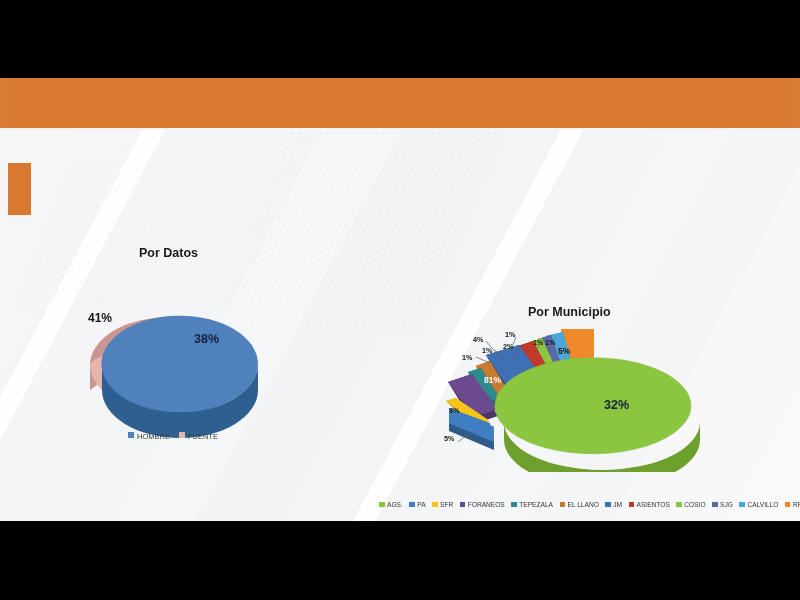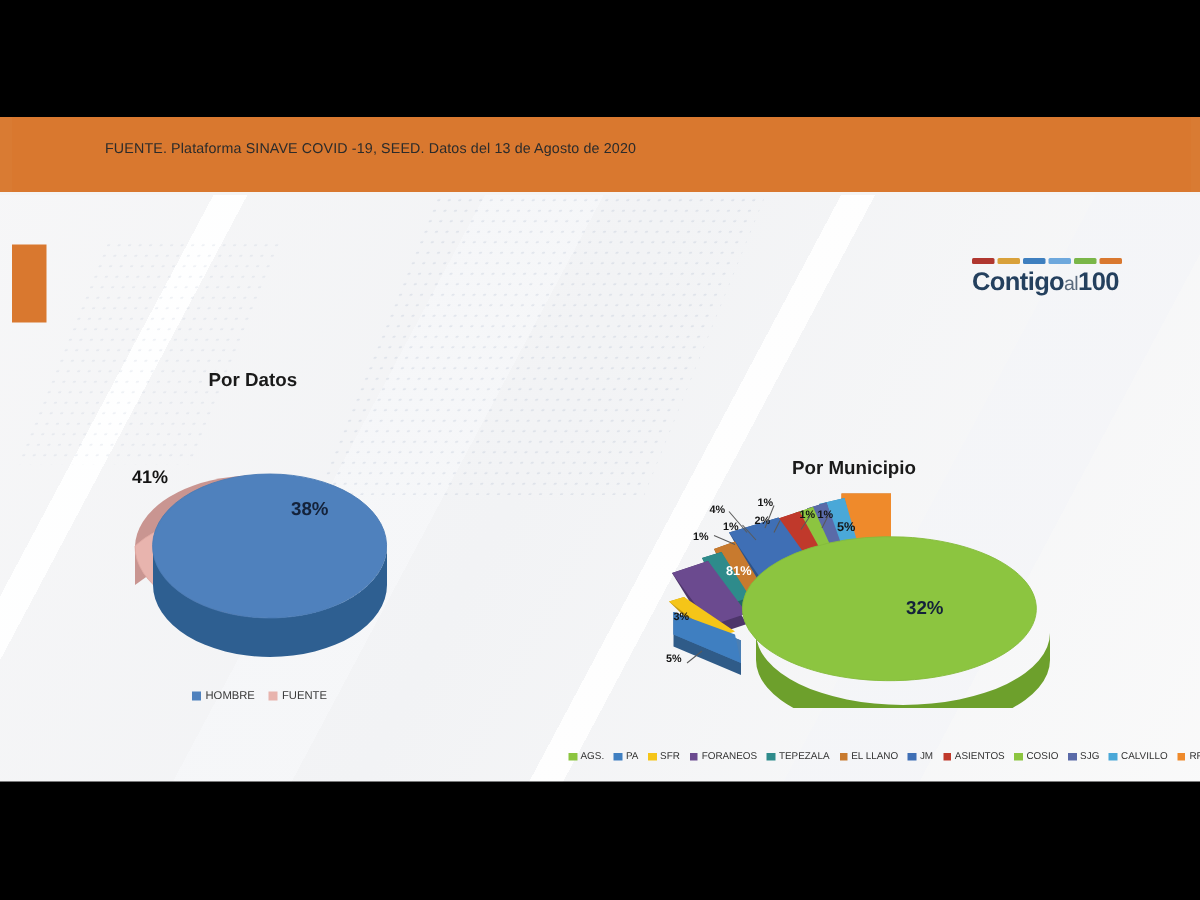--- a/index.html
+++ b/index.html
@@ -79,21 +79,21 @@
   }
   .ct-sexo{left:139px;top:246px;}
   .ct-muni{left:528px;top:305px;}
 
   
   .sexo-wrap{position:absolute;left:62px;top:272px;width:260px;height:180px;}
   .sexo-legend{
     position:absolute;left:128px;top:432px;font-size:7.5px;color:#3a3a3a;
     display:flex;gap:9px;align-items:center;white-space:nowrap;
   }
-  .sexo-legend .li{display:flex;gap:3px;align-items:center;margin-top:27px;}
+  .sexo-legend .li{display:flex;gap:3px;align-items:flex-start;}
   .sexo-legend .sw{width:6px;height:6px;display:inline-block;}
   .lbl-41{position:absolute;left:88px;top:311px;font-size:12px;font-weight:bold;color:#141414;}
   .lbl-59{position:absolute;left:194px;top:332px;font-size:12.5px;font-weight:bold;color:#14223a;}
 
   
   .muni-wrap{position:absolute;left:446px;top:322px;width:262px;height:150px;}
   .muni-legend{
     position:absolute;left:379px;top:501px;font-size:6.6px;color:#333;
     display:flex;gap:6.5px;align-items:center;white-space:nowrap;
   }
@@ -108,44 +108,32 @@
 </style>
 </head>
 <body>
 
 <div class="screen">
 
   <div style="position:absolute;left:0;top:0;width:800px;height:78px;background:#000;"></div>
 
   <div class="source-band">
     <div class="inner"></div>
-    <div class="source-text">FUENTE. Plataforma SINAVE COVID -19, SEED. Datos del 13 de Agosto de 2020</div>
   </div>
 
   <div style="position:absolute;left:0;top:128px;width:800px;height:3px;background:#f4f4f4;"></div>
 
   <div class="slide">
     <div class="bg-stripes"></div>
     <div class="bg-dots"></div>
     <div class="bg-dots2"></div>
   </div>
 
   <div class="title-mark"></div>
 
-  <div class="logo">
-    <div class="bars">
-      <span style="background:#b0372f"></span>
-      <span style="background:#d9a13a"></span>
-      <span style="background:#3e7fbf"></span>
-      <span style="background:#6ea8dd"></span>
-      <span style="background:#7ab648"></span>
-      <span style="background:#d9782f"></span>
-    </div>
-    <div class="word"><span>Contigo</span><span class="al">al</span><span class="n100">100</span></div>
-  </div>
 
   <div class="chart-title ct-sexo">Por Datos</div>
 
   <div class="sexo-wrap">
     <svg width="260" height="180" viewBox="0 0 260 180">
 
       <g>
         <path d="M 28 118 L 28 92 A 78 48 0 0 1 92 46 L 92 72 Z" fill="#c99591"></path>
         <path d="M 92 72 L 92 46 A 78 48 0 0 1 103 45 L 103 71 Z" fill="#c99591"></path>
         <path d="M 103 71 A 78 48 0 0 0 28 92 A 78 48 0 0 0 103 140 Z" fill="#e8b4ae" stroke="#e0a9a3" stroke-width="0.6"></path>

